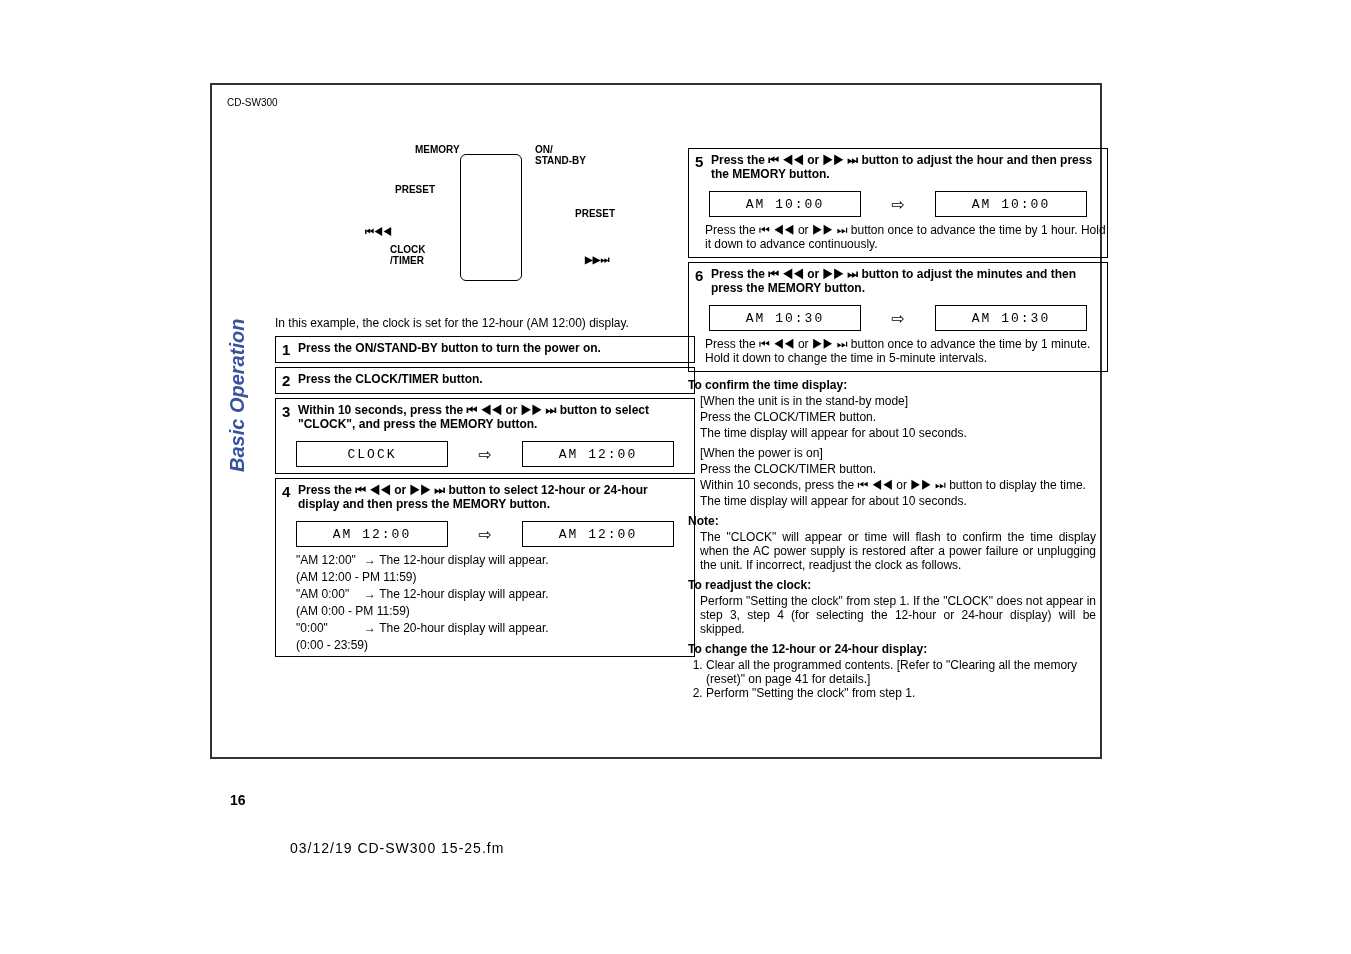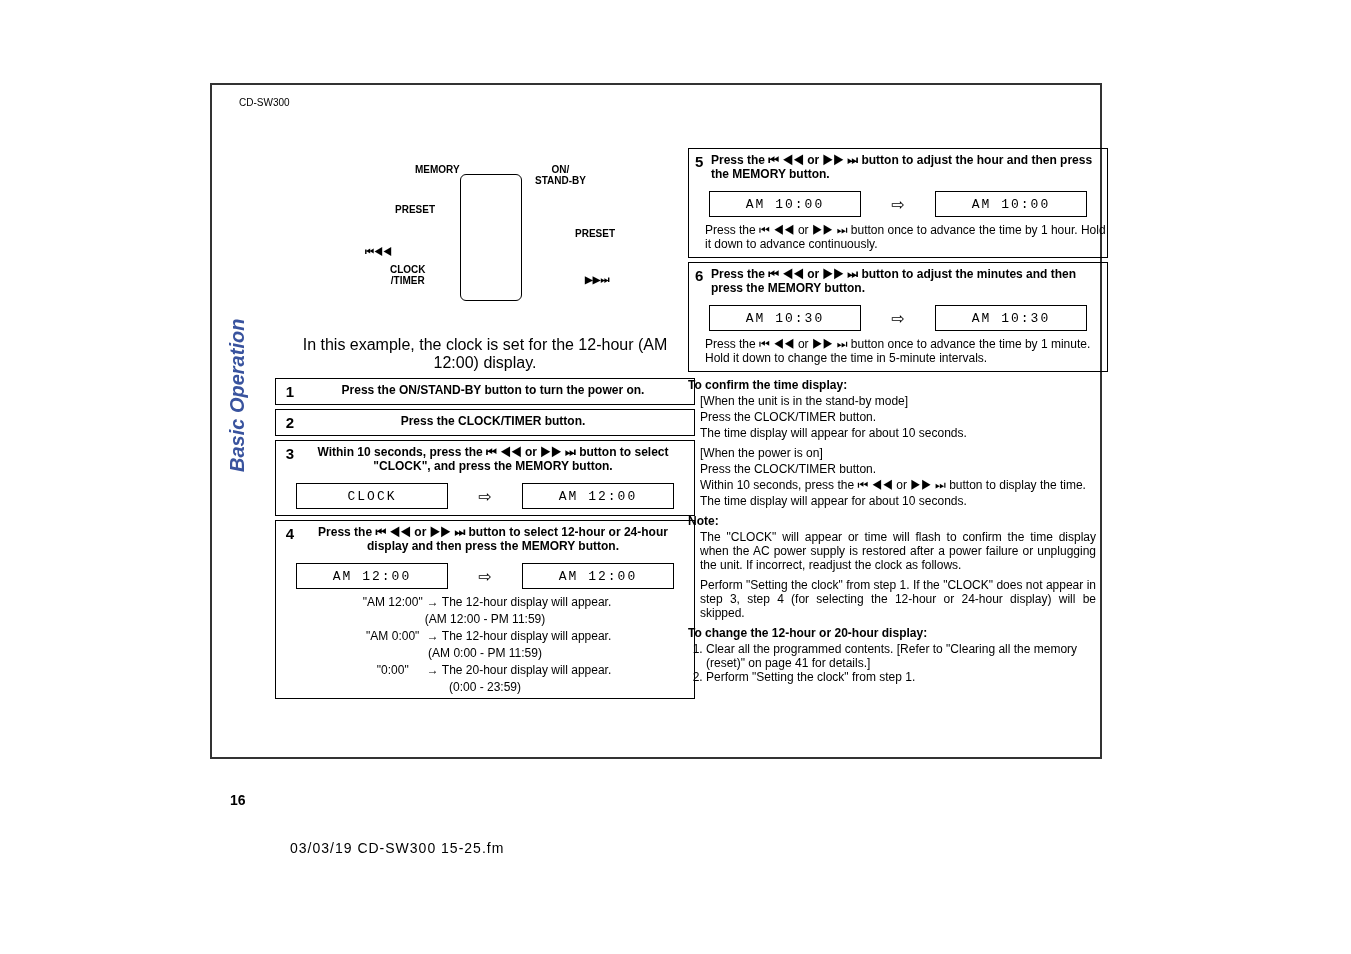--- a/index.html
+++ b/index.html
@@ -1,28 +1,28 @@
 <!DOCTYPE html>
 <html><head>
 <meta charset="utf-8">
 <style>
   html,body{margin:0;padding:0;background:#fff;font-family:Arial,Helvetica,sans-serif;font-size:12px;color:#000;}
   .page{position:relative;width:1351px;height:954px;}
   .frame{position:absolute;left:210px;top:83px;width:888px;height:672px;border:2px solid #333;}
-  .model{position:absolute;left:239px;top:97px;font-size:10px;}
+  .model{position:absolute;left:227px;top:97px;font-size:10px;}
   .title{position:absolute;left:286px;top:82px;font-size:26px;font-weight:bold;}
   .side-tab{position:absolute;left:226px;top:262px;font-size:20px;font-weight:bold;font-style:italic;color:#39539e;transform:rotate(-90deg);transform-origin:left top;white-space:nowrap;}
   .page-num{position:absolute;left:230px;top:792px;font-size:14px;font-weight:bold;}
   .col{position:absolute;width:420px;}
-  .col-left{left:275px;top:164px;text-align:center;}
+  .col-left{left:275px;top:144px;}
   .col-right{left:688px;top:148px;}
   .diagram{height:162px;border:none;margin:0 auto 10px auto;width:300px;position:relative;font-size:10px;}
   .dlbl{position:absolute;font-size:10px;font-weight:bold;}
   .remote{position:absolute;left:125px;top:10px;width:60px;height:125px;border:1px solid #000;border-radius:6px;}
-  .example-text{font-size:16px;margin:6px 17px;}
+  .example-text{font-size:12px;margin:6px 0;}
   .step-box{border:1px solid #000;margin-bottom:4px;}
   .step-box.last{border-bottom:1px solid #000;}
   .step-row{display:flex;align-items:flex-start;padding:4px 6px;}
   .step-num{font-size:15px;font-weight:bold;width:16px;flex-shrink:0;}
   .step-text{font-size:12px;font-weight:bold;flex:1;}
   .lcd-row{display:flex;align-items:center;justify-content:space-between;margin:6px 20px;}
   .lcd{border:1px solid #000;width:150px;height:24px;display:flex;align-items:center;justify-content:center;font-family:'Courier New',monospace;letter-spacing:2px;font-size:13px;}
   .arrow{font-size:16px;}
   .tbl{font-size:12px;margin:4px 20px;}
   .tbl div{margin:3px 0;}
@@ -147,27 +147,28 @@
       <p>Within 10 seconds, press the ⏮ ◀◀ or ▶▶ ⏭ button to display the time.</p>
       <p>The time display will appear for about 10 seconds.</p>
     </div>
 
     <div class="note-block">
       <div class="hdr">Note:</div>
       <p>The "CLOCK" will appear or time will flash to confirm the time display when the AC power supply is restored after a power failure or unplugging the unit. If incorrect, readjust the clock as follows.</p>
     </div>
 
     <div class="note-block">
+      <div class="hdr">To readjust the clock:</div>
       <p>Perform "Setting the clock" from step 1. If the "CLOCK" does not appear in step 3, step 4 (for selecting the 12-hour or 24-hour display) will be skipped.</p>
     </div>
 
     <div class="note-block">
-      <div class="hdr">To change the 12-hour or 20-hour display:</div>
+      <div class="hdr">To change the 12-hour or 24-hour display:</div>
       <ol class="small">
         <li>Clear all the programmed contents. [Refer to "Clearing all the memory (reset)" on page 41 for details.]</li>
         <li>Perform "Setting the clock" from step 1.</li>
       </ol>
     </div>
 
   </div>
 
-  <div class="footer">03/03/19    CD-SW300 15-25.fm</div>
+  <div class="footer">03/12/19    CD-SW300 15-25.fm</div>
 </div>
 
 </body></html>

